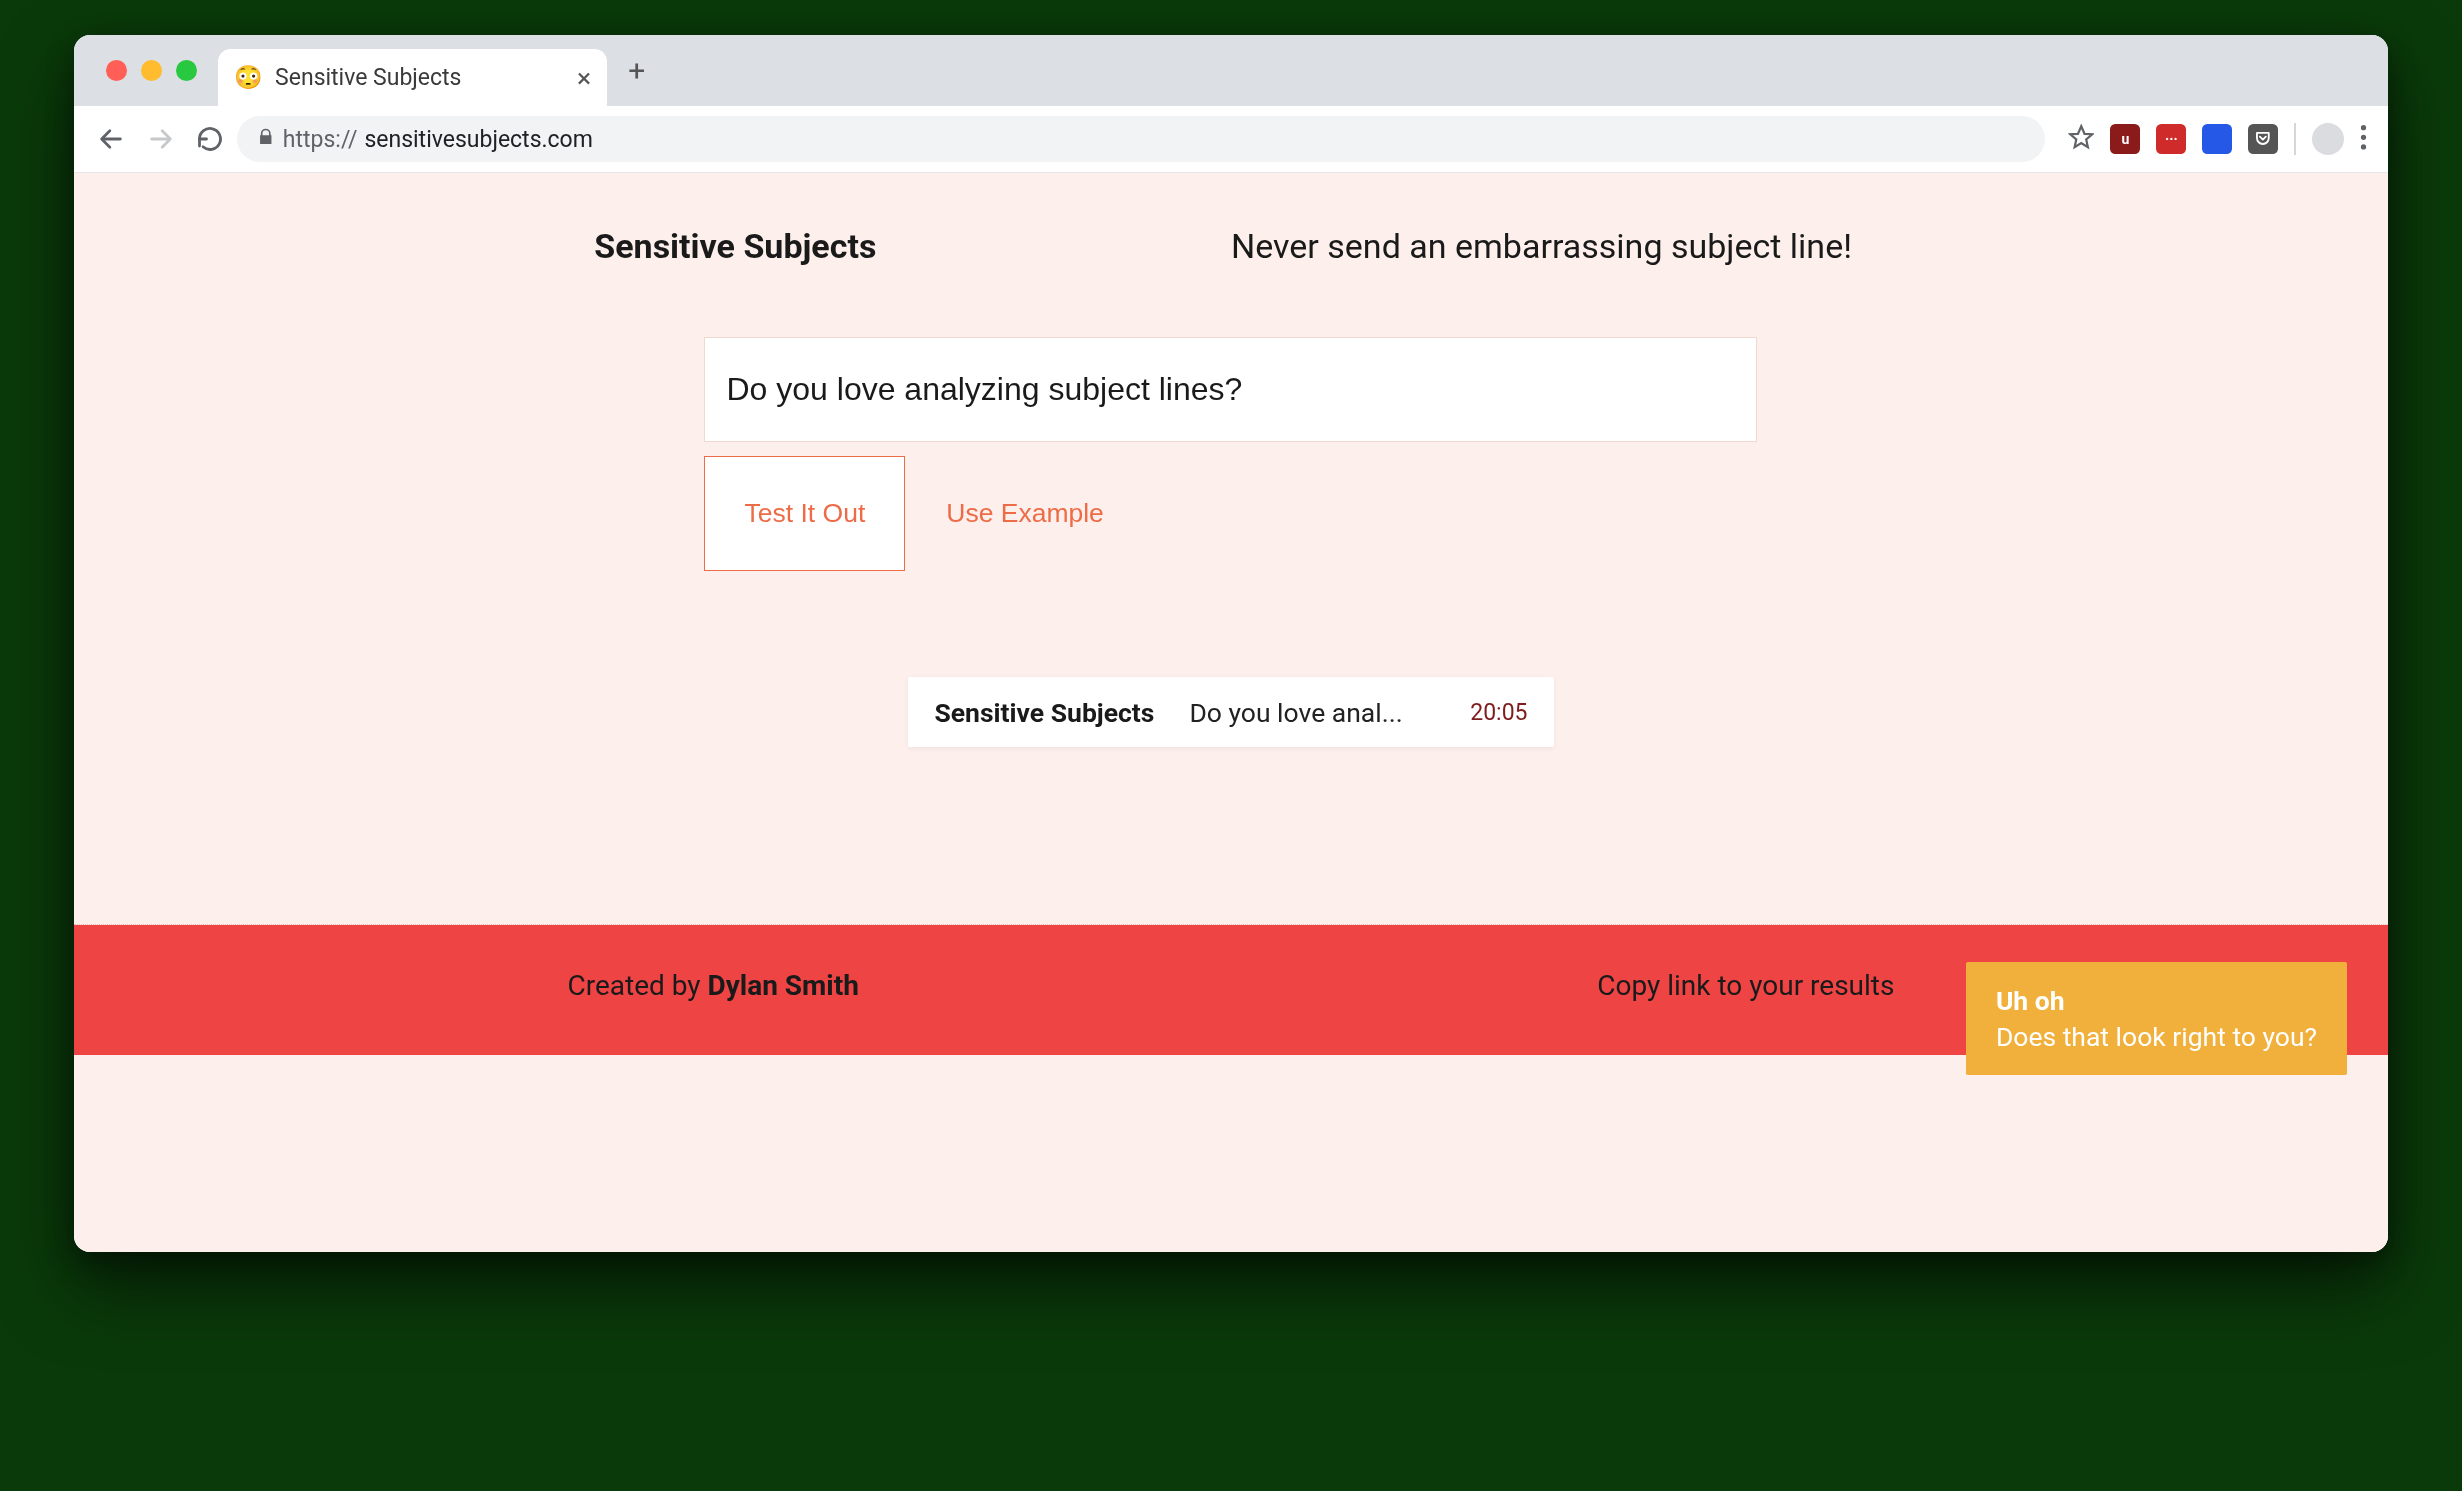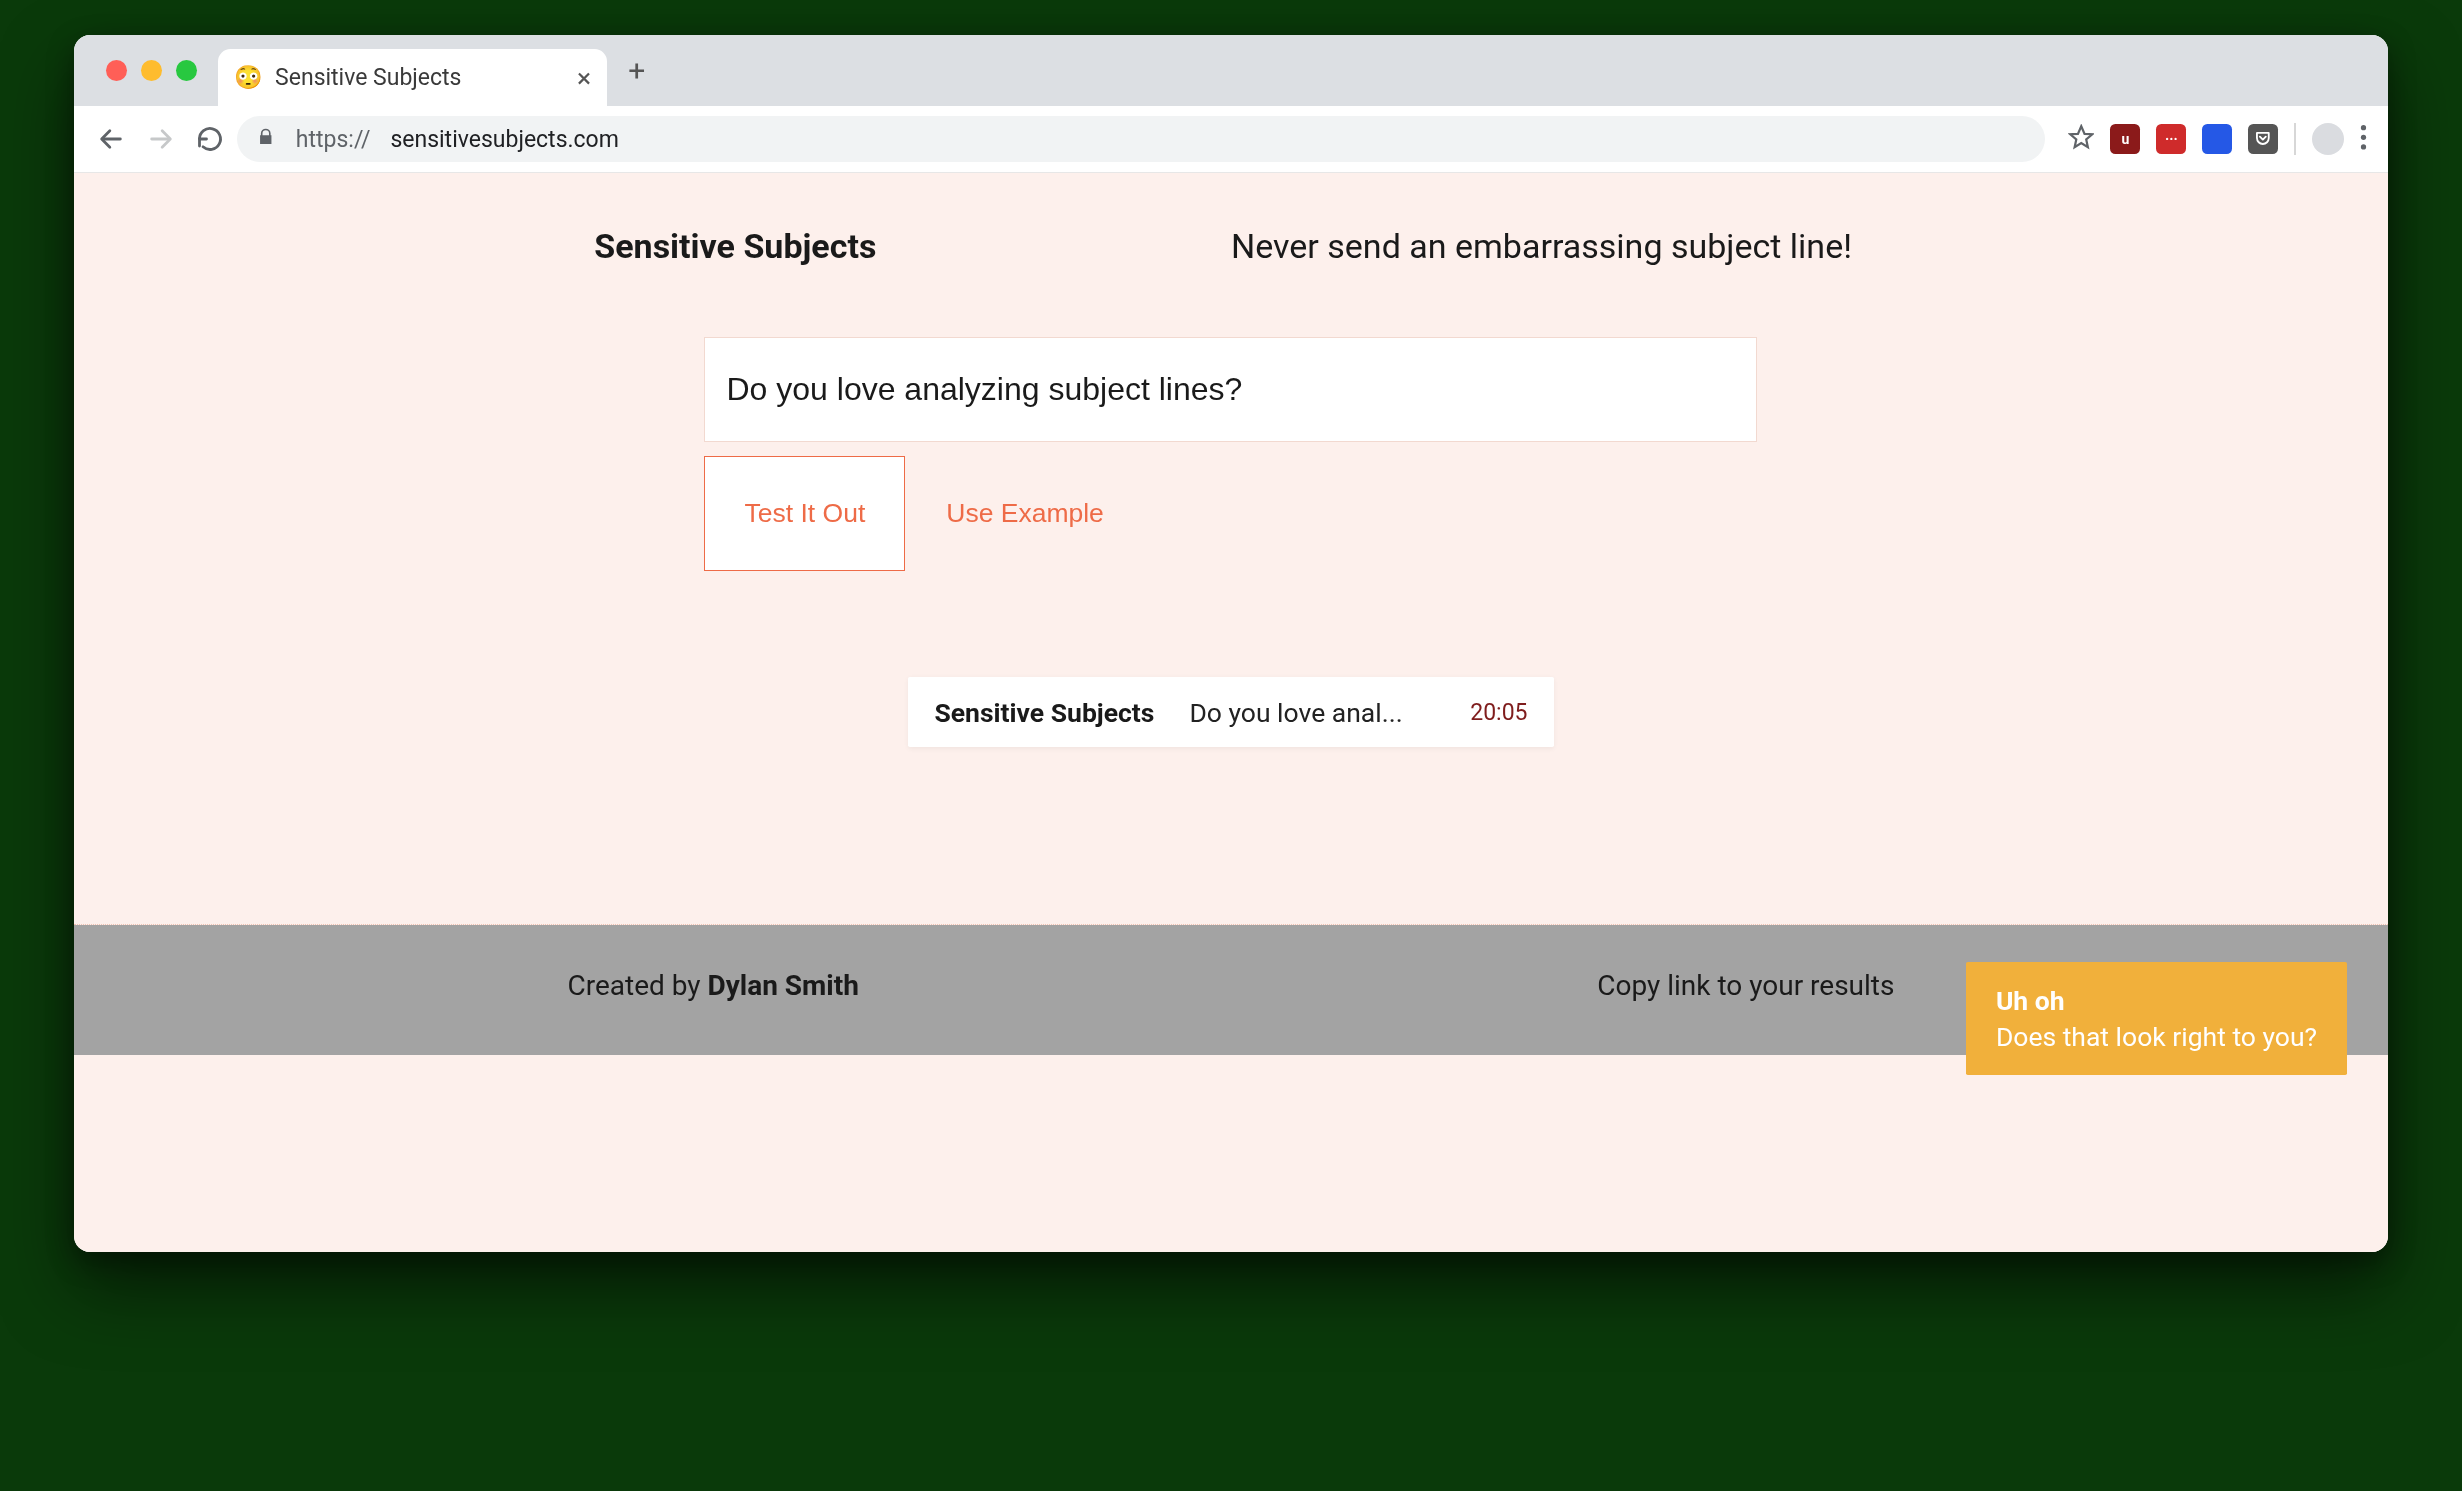--- a/index.html
+++ b/index.html
@@ -77,21 +77,21 @@
   .icon-btn { width:32px; height:32px; display:flex; align-items:center; justify-content:center; }
   .icon-btn svg { width:28px; height:28px; }
   .icon-btn.dim svg { opacity:.35; }
   .omnibox {
     flex:1;
     background:#f1f3f4;
     height: 46px;
     border-radius: 23px;
     display:flex;
     align-items:center;
-    gap: 20px;
+    gap: 7px;
     padding: 0 19.5px;
     color:#1f1f1f;
     font-size: 23px;
   }
   .omnibox .lock svg { width:19.5px; height:19.5px; fill:#5f6368; }
   .url-prefix { color:#5f6368; }
   .url-host { color:#202124; }
   .ext-icons { display:flex; gap:16px; align-items:center; padding-left: 12.4px; }
   .ext-badge { width:30px; height:30px; border-radius:5.3px; display:flex; align-items:center; justify-content:center; font-size:14px; color:#fff; font-weight:700; }
   .ext-star svg { width:26.5px; height:26.5px; stroke:#5f6368; fill:none; stroke-width:2; }
@@ -175,21 +175,21 @@
     color:#fff;
     padding: 23px 30px;
     border-radius:1.8px;
     font-size: 26.5px;
     max-width: 442px;
   }
   .toast .toast-title { font-weight:700; margin-bottom:5.3px; }
 
   .footer-sep { border-top: 1.8px dotted #f0c2b3; }
   .footer {
-    background:#a3a3a3;
+    background:#ef4444;
     display:flex;
     justify-content:space-between;
     padding: 44px 0 53px;
     font-size: 28px;
     color:#1a1a1a;
   }
   .footer-inner {
     max-width: 1327px;
     margin: 0 auto;
     width:100%;

